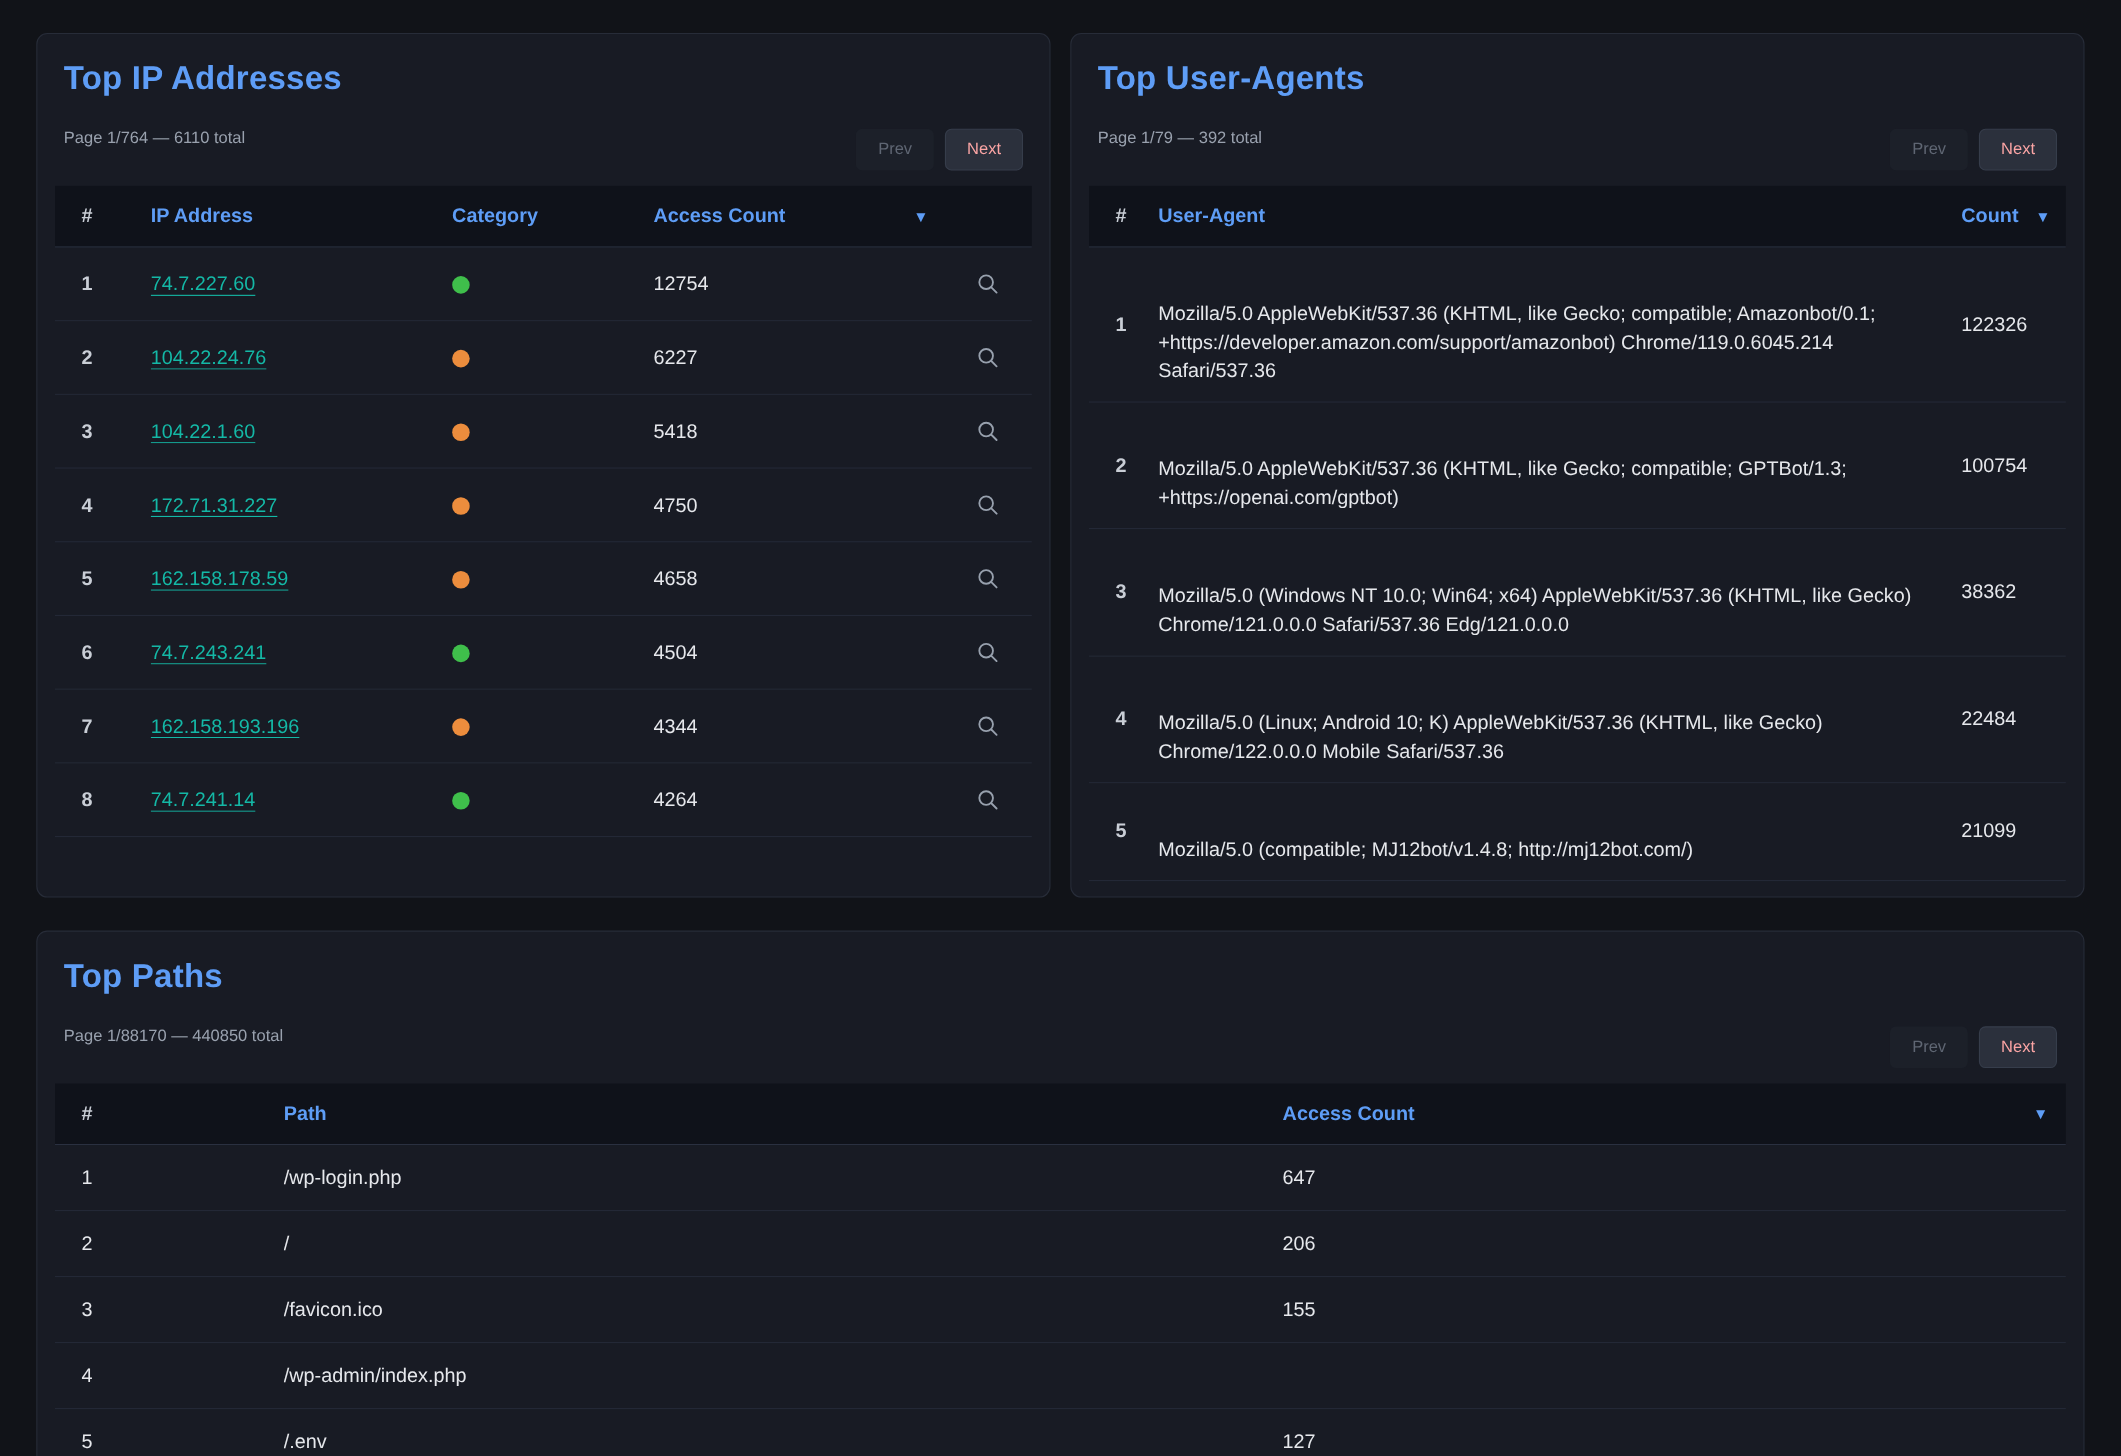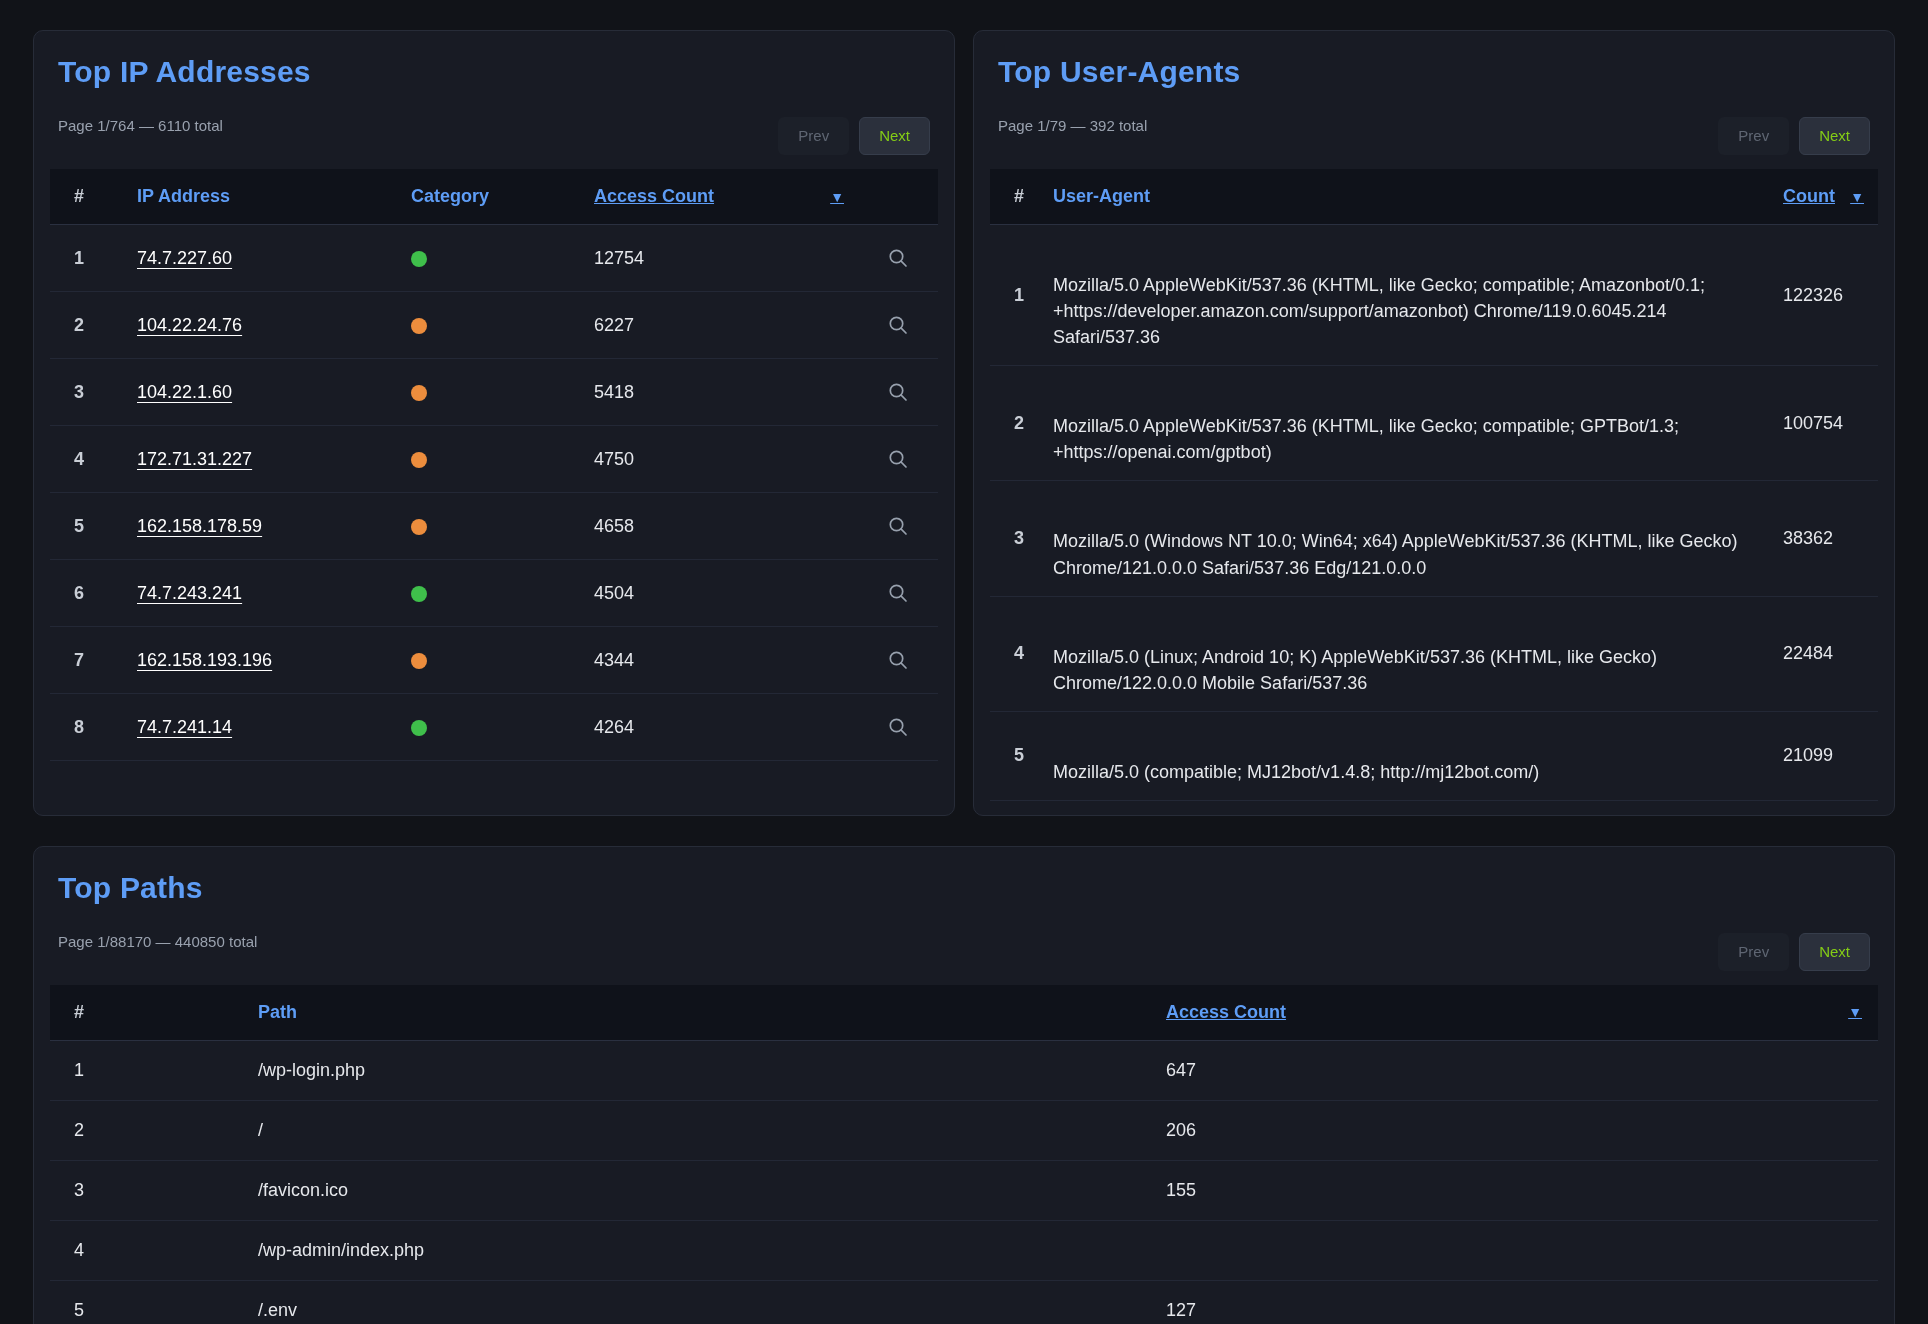--- a/index.html
+++ b/index.html
@@ -26,45 +26,45 @@
     display:flex; align-items:flex-start; justify-content:space-between;
     margin:28px 8px 14px;
   }
   .page-info { color:#99a1ae; font-size:15px; }
   .pager { display:flex; gap:10px; }
   .btn {
     font-family:inherit; font-size:15px; border-radius:6px;
     padding:9px 19px; cursor:pointer; border:1px solid transparent; line-height:1.2;
   }
   .btn.prev { background:#1c2029; color:#5f6673; }
-  .btn.next { background:#2b303c; color:#84cc16; border-color:#363d4b; }
+  .btn.next { background:#2b303c; color:#fca5a5; border-color:#363d4b; }
 
   .table { font-size:18px; }
   .tr { display:grid; align-items:center; border-bottom:1px solid #232836; }
   .thead {
     background:#0f121a; color:#5e9df6; font-weight:700;
     min-height:56px; border-bottom:1px solid #2a3040;
   }
   .c { padding-right:10px; overflow:hidden; }
   .c.rank { padding-left:24px; font-weight:700; color:#c9ced6; }
   .c.action { display:flex; justify-content:center; padding-right:0; }
-  .count-head { display:flex; align-items:center; justify-content:space-between; padding-right:14px;text-decoration:underline; }
+  .count-head { display:flex; align-items:center; justify-content:space-between; padding-right:14px; }
   .sort-arrow { font-size:14px; color:#5e9df6; }
 
   .ip-table .tr { grid-template-columns:87px 274px 183px 1fr 80px; }
   .ip-table .body-tr { min-height:67px; }
   .ua-table .tr { grid-template-columns:63px 1fr 95px; }
   .ua-table .body-tr { min-height:64px; padding:15px 0; }
   .ua-table .ua-text { line-height:1.45; padding-right:24px;margin-top:32px; }
   .paths-table .tr { grid-template-columns:208px 908px 1fr; }
   .paths-table .body-tr { min-height:60px; }
   .paths-table .count-head { padding-right:16px; }
 
   a.ip-link {
-    color:#ffffff; text-decoration:underline;
+    color:#14b8a6; text-decoration:underline;
     text-underline-offset:4px; text-decoration-thickness:1px; cursor:pointer;text-align:center;
   }
   .dot { display:inline-block; width:16px; height:16px; border-radius:50%; vertical-align:middle; }
   .icon-btn { display:inline-flex; cursor:pointer; padding:4px; }
   .body-tr .c.count, .body-tr .ua-text, .paths-table .body-tr .c { color:#e6e8ec; font-weight:400; }
 </style>
 </head>
 <body>
 
 <div class="top-row">

